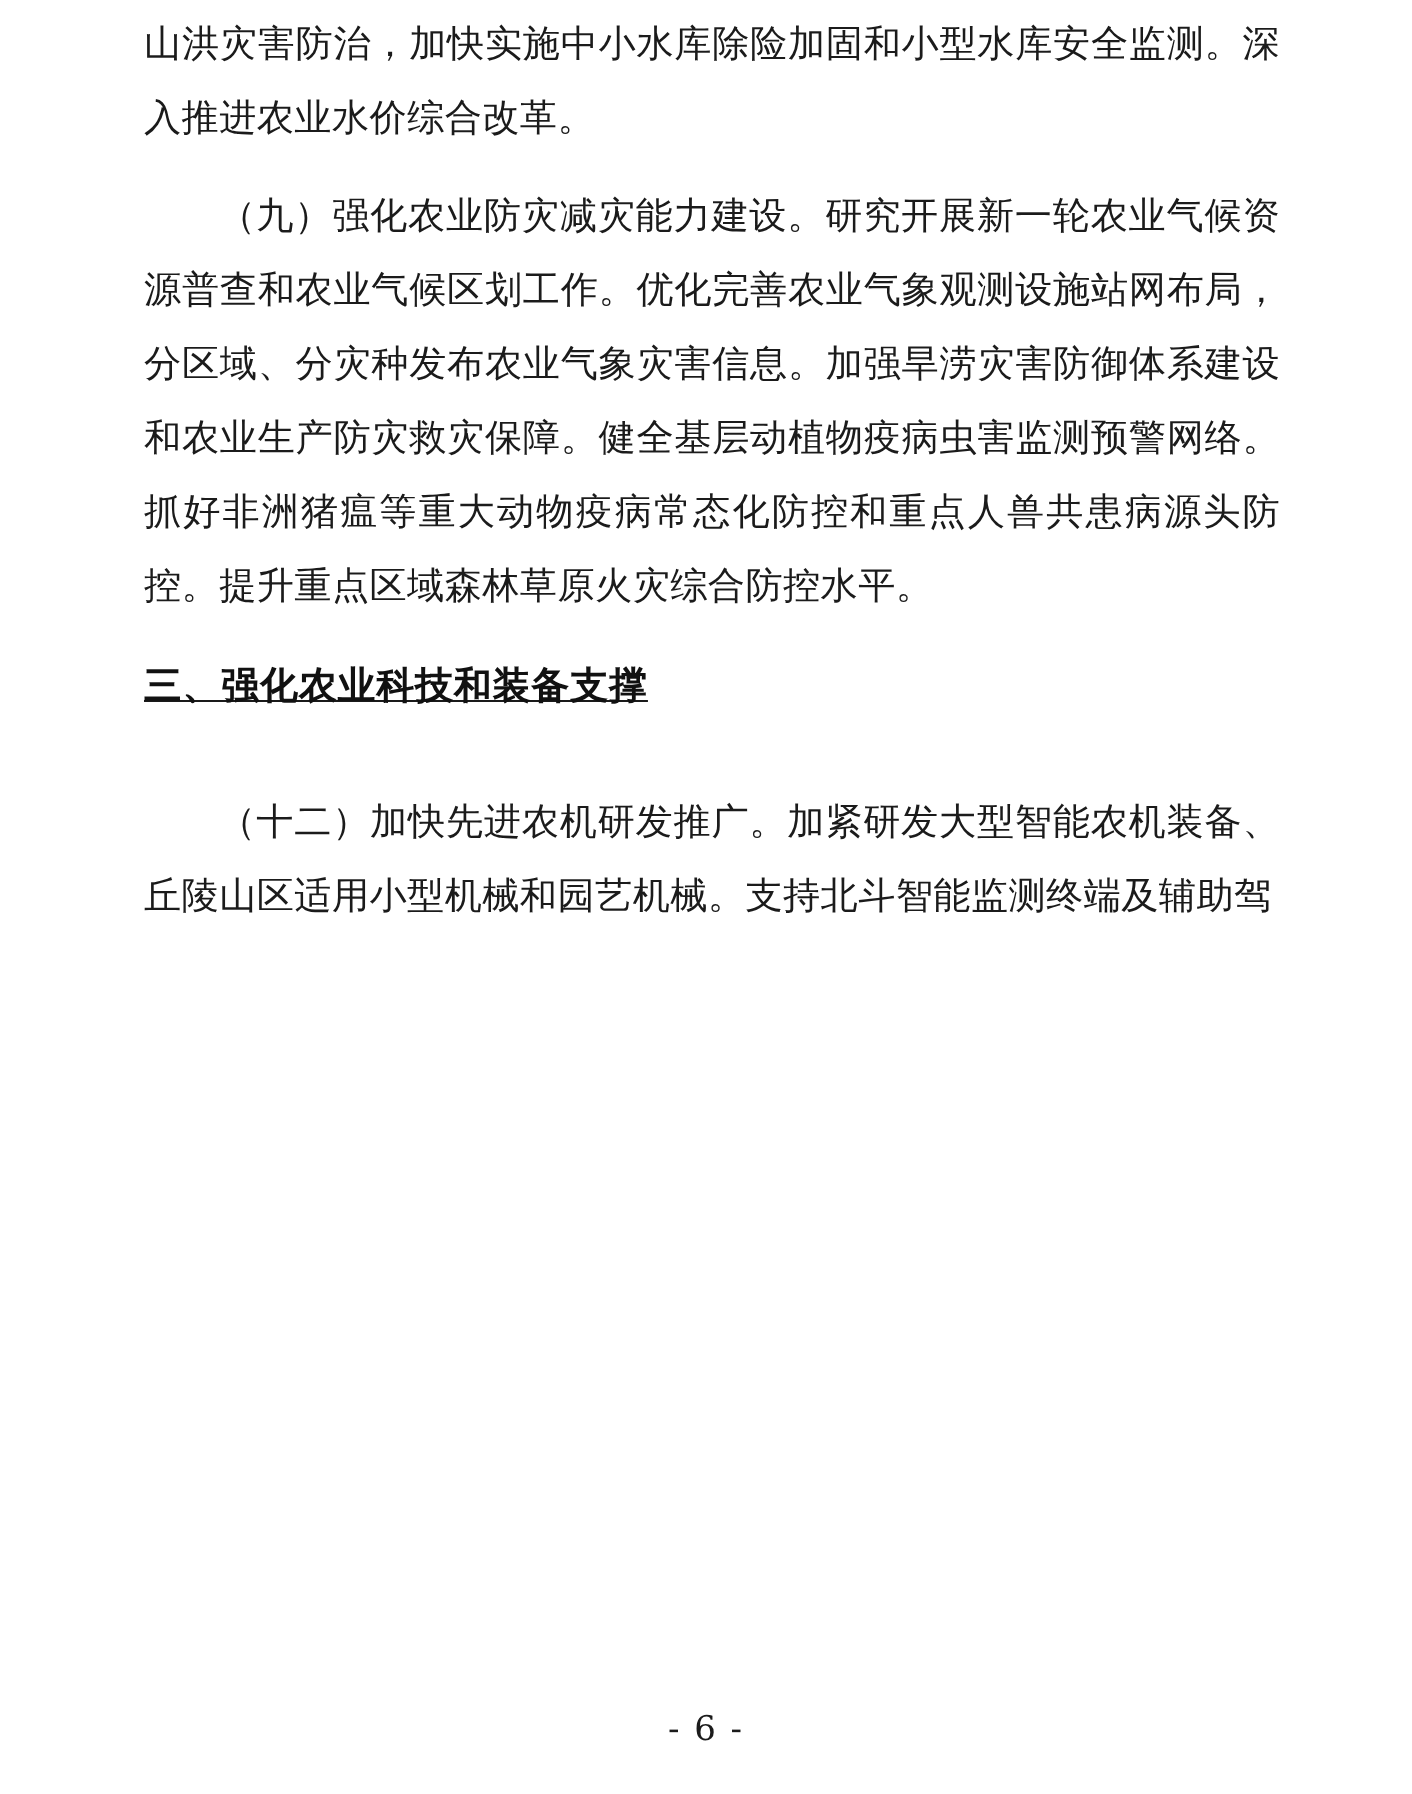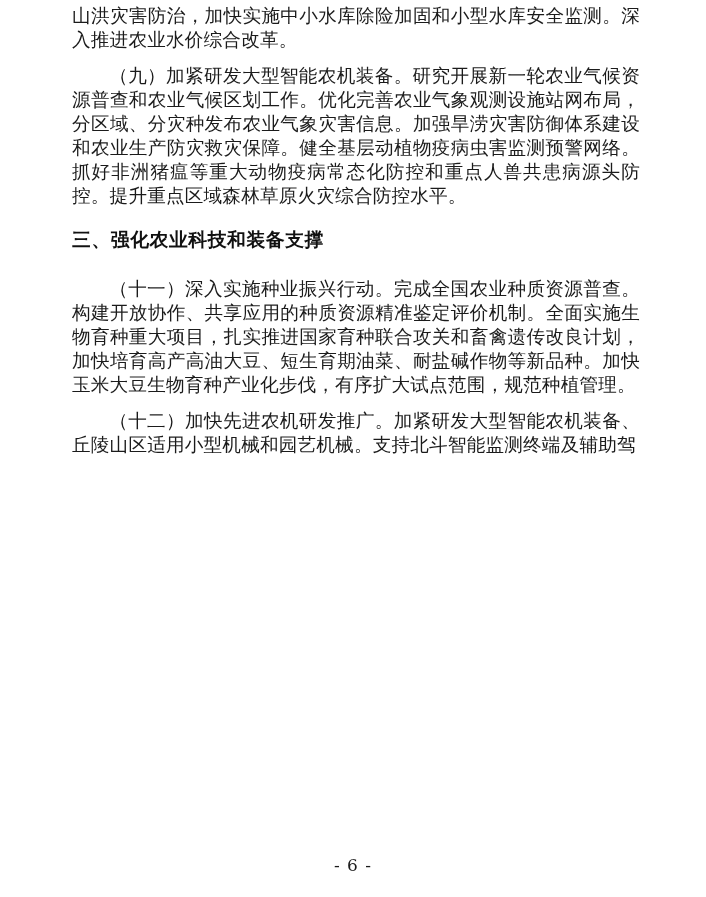--- a/index.html
+++ b/index.html
@@ -21,21 +21,21 @@
     box-sizing: border-box;
     padding: 0 66px 0 72px;
     position: relative;
   }
   .doc-body {
     padding-top: 4px;
   }
   p.para {
     margin: 0;
     font-size: 18.6px;
-    line-height: 24px;
+    line-height: 37px;
     text-align: justify;
     text-justify: inter-ideograph;
     letter-spacing: 0.2px;
     color: #1b1b1b;
   }
   p.para.indent {
     text-indent: 0;
   }
   p.cont {
     text-indent: 0;
@@ -48,20 +48,21 @@
     font-size: 18.8px;
     line-height: 43px;
     font-weight: bold;
     letter-spacing: 0.6px;
     color: #111111;
     text-indent: 0;
   }
   .heading-wrap {
     padding-top: 10px;
     padding-bottom: 4px;
+    text-decoration: underline;
   }
   .footer {
     position: absolute;
     left: 0;
     right: 0;
     bottom: 22px;
     text-align: center;
     font-size: 17px;
     color: #1b1b1b;
     letter-spacing: 1px;
@@ -71,30 +72,29 @@
 </head>
 <body>
 
 <div class="page">
   <div class="doc-body">
 
     <p class="para cont">山洪灾害防治，加快实施中小水库除险加固和小型水库安全监测。深入推进农业水价综合改革。</p>
 
     <div class="block-gap"></div>
 
-    <p class="para indent" style="text-indent: 2em;">（九）加紧研发大型智能农机装备。研究开展新一轮农业气候资源普查和农业气候区划工作。优化完善农业气象观测设施站网布局，分区域、分灾种发布农业气象灾害信息。加强旱涝灾害防御体系建设和农业生产防灾救灾保障。健全基层动植物疫病虫害监测预警网络。抓好非洲猪瘟等重大动物疫病常态化防控和重点人兽共患病源头防控。提升重点区域森林草原火灾综合防控水平。</p>
+    <p class="para indent" style="text-indent: 2em;">（九）强化农业防灾减灾能力建设。研究开展新一轮农业气候资源普查和农业气候区划工作。优化完善农业气象观测设施站网布局，分区域、分灾种发布农业气象灾害信息。加强旱涝灾害防御体系建设和农业生产防灾救灾保障。健全基层动植物疫病虫害监测预警网络。抓好非洲猪瘟等重大动物疫病常态化防控和重点人兽共患病源头防控。提升重点区域森林草原火灾综合防控水平。</p>
 
     <div class="heading-wrap">
       <h2 class="heading">三、强化农业科技和装备支撑</h2>
     </div>
 
 
     <div class="block-gap"></div>
 
-    <p class="para indent" style="text-indent: 2em;">（十一）深入实施种业振兴行动。完成全国农业种质资源普查。构建开放协作、共享应用的种质资源精准鉴定评价机制。全面实施生物育种重大项目，扎实推进国家育种联合攻关和畜禽遗传改良计划，加快培育高产高油大豆、短生育期油菜、耐盐碱作物等新品种。加快玉米大豆生物育种产业化步伐，有序扩大试点范围，规范种植管理。</p>
 
     <div class="block-gap"></div>
 
     <p class="para indent" style="text-indent: 2em;">（十二）加快先进农机研发推广。加紧研发大型智能农机装备、丘陵山区适用小型机械和园艺机械。支持北斗智能监测终端及辅助驾</p>
 
   </div>
 
   <div class="footer">- 6 -</div>
 </div>
 

